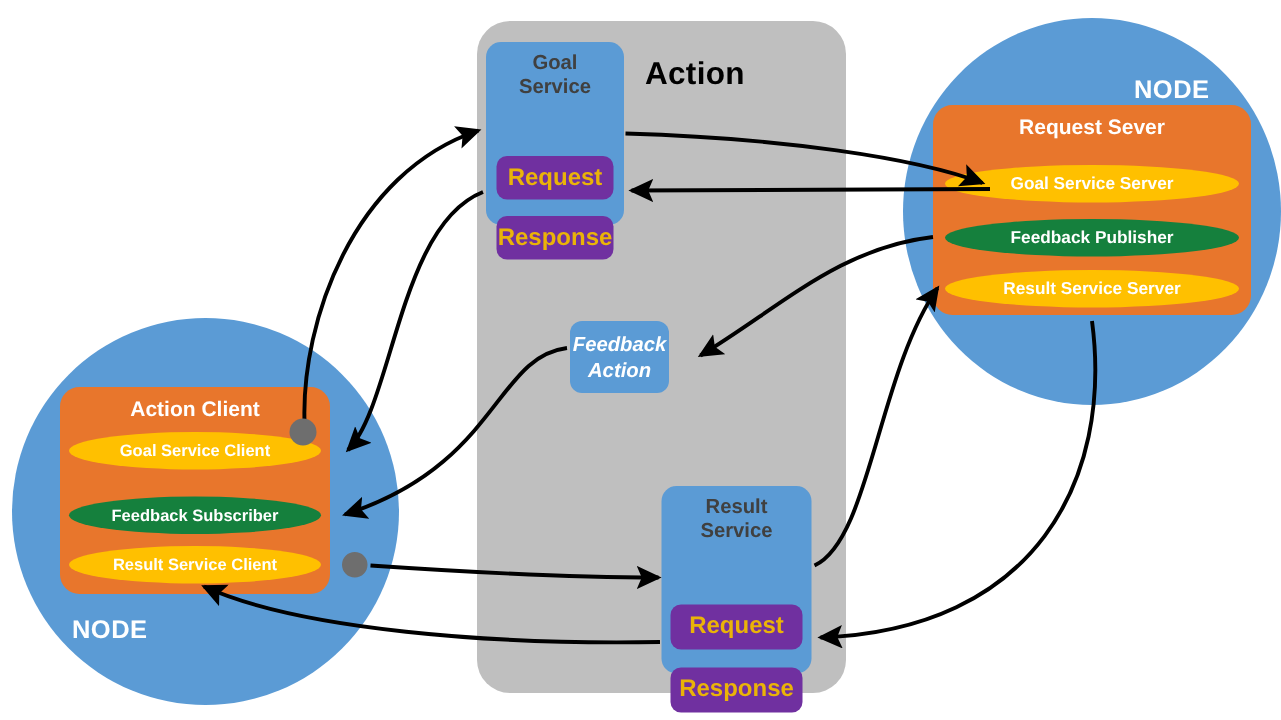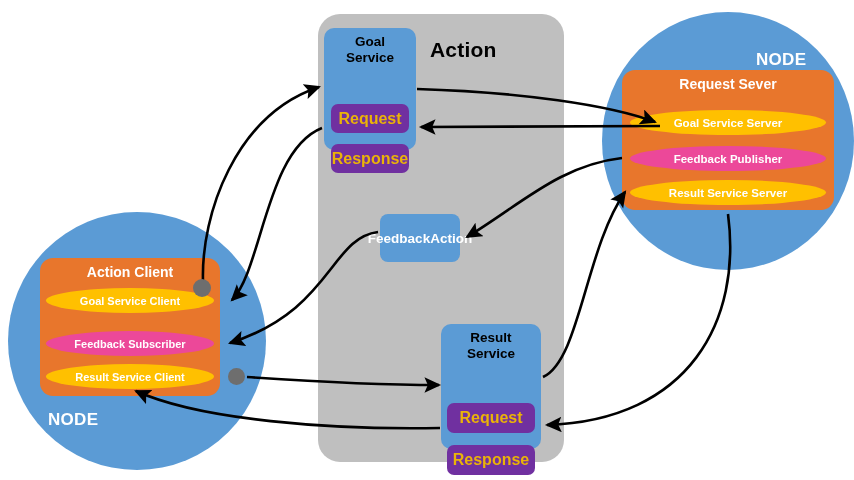--- a/index.html
+++ b/index.html
@@ -55,21 +55,21 @@
     background: #5B9BD5;
     border-radius: 10px;
     z-index: 20;
     box-shadow: 0 0 0 0 rgba(0,0,0,0);
   }
   .service-title {
     position: absolute;
     left: 0;
     width: 100%;
     text-align: center;
-    color: #000000;
+    color: #404040;
     font-weight: bold;
     font-size: 13.5px;
     line-height: 16px;
   }
   .rpc-box {
     position: absolute;
     background: #7030A0;
     border-radius: 7px;
     color: #eab308;
     font-weight: bold;
@@ -88,34 +88,35 @@
   #result-service { left: 441px; top: 324px; width: 100px; height: 125px; }
   #result-service .service-title { top: 6px; }
   #result-service .rpc-box.req  { left: 6px; top: 47px; width: 88px; height: 30px; }
   #result-service .rpc-box.res  { left: 6px; top: 89px; width: 88px; height: 30px; }
 
   
   #feedback-topic {
     position: absolute;
     left: 380px;
     top: 214px;
-    width: 80px;
+    width: 66px;
     height: 48px;
     background: #5B9BD5;
     border-radius: 8px;
     color: #ffffff;
     font-weight: bold;
     font-size: 13.5px;
     line-height: 17px;
     text-align: center;
     display: flex;
-    flex-direction: row;
+    flex-direction: column;
     align-items: center;
     justify-content: center;
     z-index: 20;
+    font-style: italic;
   }
 
   
   .node-circle {
     position: absolute;
     background: #5B9BD5;
     border-radius: 50%;
     z-index: 8;
   }
   #node-client { left: 8px;   top: 212px; width: 258px; height: 258px; }
@@ -160,21 +161,21 @@
     color: #ffffff;
     font-weight: bold;
     font-size: 11px;
     display: flex;
     align-items: center;
     justify-content: center;
     z-index: 14;
     white-space: nowrap;
   }
   .pill.yellow { background: #FFC000; }
-  .pill.green  { background: #ec4899; }
+  .pill.green  { background: #15803d; }
 
   #action-client-box .pill { left: 6px; width: 168px; height: 25px; }
   #action-client-box .pill.p1 { top: 30px; }
   #action-client-box .pill.p2 { top: 73px; }
   #action-client-box .pill.p3 { top: 106px; }
 
   #action-server-box .pill { left: 8px; width: 196px; height: 25px; font-size: 11.5px; }
   #action-server-box .pill.p1 { top: 40px; }
   #action-server-box .pill.p2 { top: 76px; }
   #action-server-box .pill.p3 { top: 110px; }

